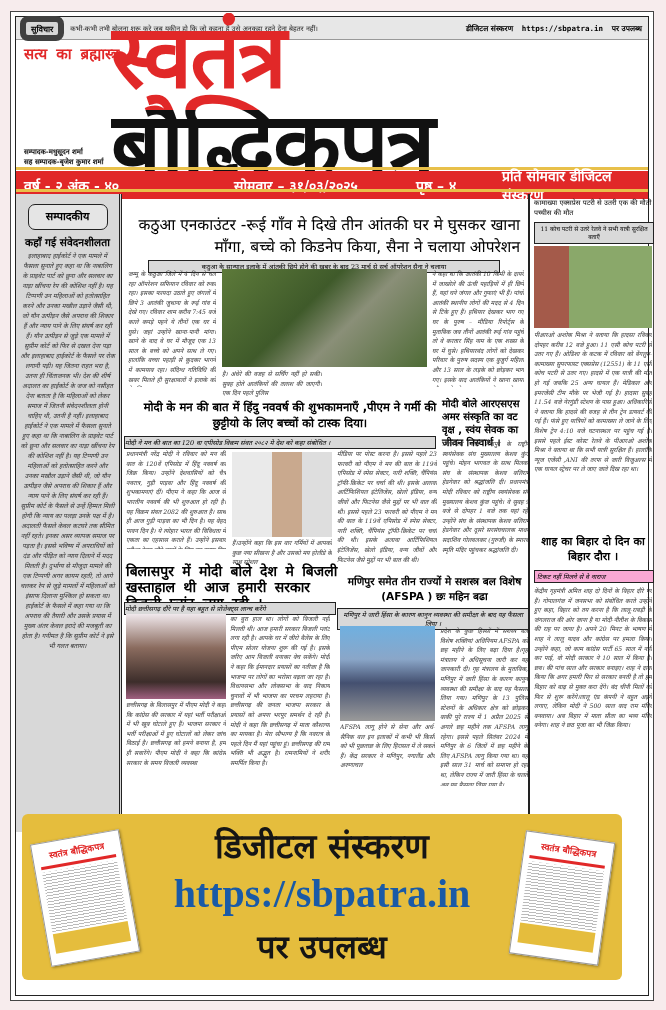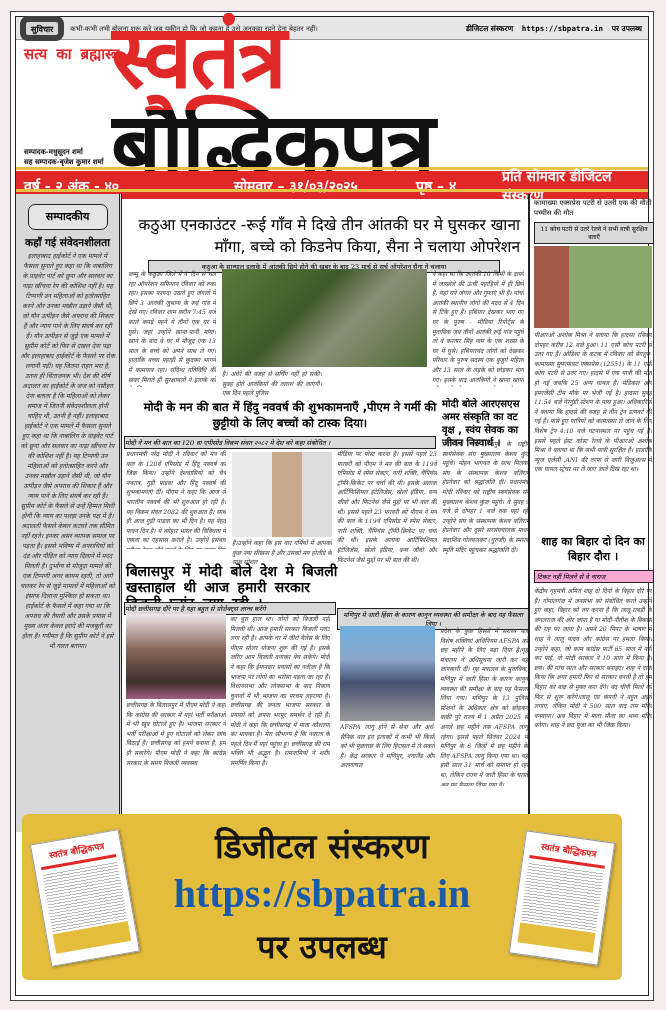--- a/index.html
+++ b/index.html
@@ -104,20 +104,21 @@
 
     <div class="abs h3" style="left:320px;top:203px;width:90px;font-size:10px;line-height:13px;">मोदी बोले आरएसएस अमर संस्कृति का वट वृक्ष , स्वंय सेवक का जीवन निस्वार्थ ।</div>
     <div class="abs body" style="left:320px;top:245px;width:88px;height:150px;overflow:hidden;">प्रधानमंत्री मोदी नागपुर के राष्ट्रीय स्वयंसेवक संघ मुख्यालय केशव कुंज पहुंचे। मोहन भागवत के साथ मिलकर संघ के संस्थापक केशव बलिराम हेडगेवार को श्रद्धांजलि दी। प्रधानमंत्री मोदी रविवार को राष्ट्रीय स्वयंसेवक संघ मुख्यालय केशव कुंज पहुंचे। वे सुबह 9 बजे से दोपहर 1 बजे तक यहां रहे। उन्होंने संघ के संस्थापक केशव बलिराम हेडगेवार और दूसरे सरसंघचालक माधव सदाशिव गोलवलकर (गुरुजी) के स्मारक स्मृति मंदिर पहुंचकर श्रद्धांजलि दी।</div>
 
     <div class="abs h3" style="left:4px;top:370px;width:215px;font-size:14px;line-height:16px;font-family:Liberation Mono, monospace;">बिलासपुर में मोदी बोले देश मे बिजली खस्ताहाल थी आज हमारी सरकार बिजली प्लांट लगा रही ।</div>
     <div class="abs subbox" style="left:2px;top:406px;width:210px;text-align:left;font-style:italic;">मोदी छत्तीसगढ़ दौरे पर है यहा बहुत से प्रोजेक्ट्स लान्च करेंगे</div>
     <div class="img" style="left:4px;top:420px;width:100px;height:85px;background:linear-gradient(180deg,#f0e8ec,#8a6b5e 40%,#3c2d2a 80%,#a06080);"></div>
     <div class="abs body" style="left:4px;top:506px;width:100px;height:85px;overflow:hidden;">छत्तीसगढ़ के बिलासपुर में पीएम मोदी ने कहा कि कांग्रेस की सरकार में यहां भर्ती परीक्षाओं में भी खूब घोटाले हुए हैं। भाजपा सरकार ने भर्ती परीक्षाओं में हुए घोटालों को लेकर जांच बिठाई है। छत्तीसगढ़ को हमने बनाया है, हम ही सवारेंगे। पीएम मोदी ने कहा कि कांग्रेस सरकार के समय बिजली व्यवस्था</div>
     <div class="abs body" style="left:108px;top:420px;width:100px;height:170px;overflow:hidden;">का बुरा हाल था। लोगों को बिजली नहीं मिलती थी। आज हमारी सरकार बिजली प्लांट लगा रही है। आपके घर में जीरो बैलेंस के लिए पीएम सोलर योजना शुरू की गई है। इसके जरिए आप बिजली बनाकर बेच सकेंगे। मोदी ने कहा कि ईमानदार प्रयासों का नतीजा है कि भाजपा पर लोगों का भरोसा बढ़ता जा रहा है। विधानसभा और लोकसभा के बाद निकाय चुनावों में भी भाजपा का परचम लहराया है। छत्तीसगढ़ की जनता भाजपा सरकार के प्रयासों को अपना भरपूर समर्थन दे रही है। मोदी ने कहा कि छत्तीसगढ़ में माता कौशल्या का मायका है। मेरा सौभाग्य है कि नवरात्र के पहले दिन मैं यहां पहुंचा हूं। छत्तीसगढ़ की राम भक्ति भी अद्भुत है। रामनामियों ने शरीर समर्पित किया है।</div>
 
+    <div class="abs h3" style="left:215px;top:380px;width:195px;font-size:10.5px;line-height:15px;text-align:center;">मणिपुर समेत तीन राज्यों मे सशस्त्र बल विशेष (AFSPA ) छः महिन बढा</div>
     <div class="abs subbox" style="left:215px;top:412px;width:190px;font-style:italic;">मणिपुर मे जारी हिंसा के कारण कानुन व्यवस्था की समीक्षा के बाद यह फैसला लिया ।</div>
     <div class="img" style="left:218px;top:432px;width:95px;height:95px;background:linear-gradient(180deg,#6fb0e0,#8aa6c8 35%,#445070 60%,#9a9a9a);"></div>
     <div class="abs body" style="left:218px;top:528px;width:95px;height:60px;overflow:hidden;">AFSPA लागू होने से सेना और अर्ध-सैनिक बल इन इलाकों में कभी भी किसी को भी पूछताछ के लिए हिरासत में ले सकते हैं। केंद्र सरकार ने मणिपुर, नगालैंड और अरुणाचल</div>
     <div class="abs body" style="left:318px;top:432px;width:88px;height:160px;overflow:hidden;">प्रदेश के कुछ हिस्सों में सशस्त्र बल विशेष शक्तियां अधिनियम AFSPA को छह महीने के लिए बढ़ा दिया है।गृह मंत्रालय ने अधिसूचना जारी कर यह जानकारी दी। गृह मंत्रालय के मुताबिक, मणिपुर में जारी हिंसा के कारण कानून व्यवस्था की समीक्षा के बाद यह फैसला लिया गया। मणिपुर के 13 पुलिस स्टेशनों के अधिकार क्षेत्र को छोड़कर बाकी पूरे राज्य में 1 अप्रैल 2025 से अगले छह महीने तक AFSPA लागू रहेगा। इससे पहले सितंबर 2024 में मणिपुर के 6 जिलों में छह महीने के लिए AFSPA लागू किया गया था। यह इसी साल 31 मार्च को समाप्त हो रहा था, लेकिन राज्य में जारी हिंसा के चलते अब यह फैसला लिया गया है।</div>
   </div>
 
   <div class="rcol">
     <div class="abs" style="left:4px;top:4px;width:118px;font-size:7px;line-height:10px;">कामाख्या एक्सप्रेस पटरी से उतरी एक की मौती पच्चीस की मौत</div>
     <div class="abs" style="left:4px;top:28px;width:114px;border:1px solid #222;background:#d9d9d9;font-size:6px;text-align:center;padding:2px;">11 कोच पटरी से उतरे रेलवे ने सभी यात्री सुरक्षित बताएँ</div>
     <div class="img" style="left:4px;top:52px;width:118px;height:82px;background:linear-gradient(90deg,#a45a4a 0 30%,#8aa86a 30%);"></div>

